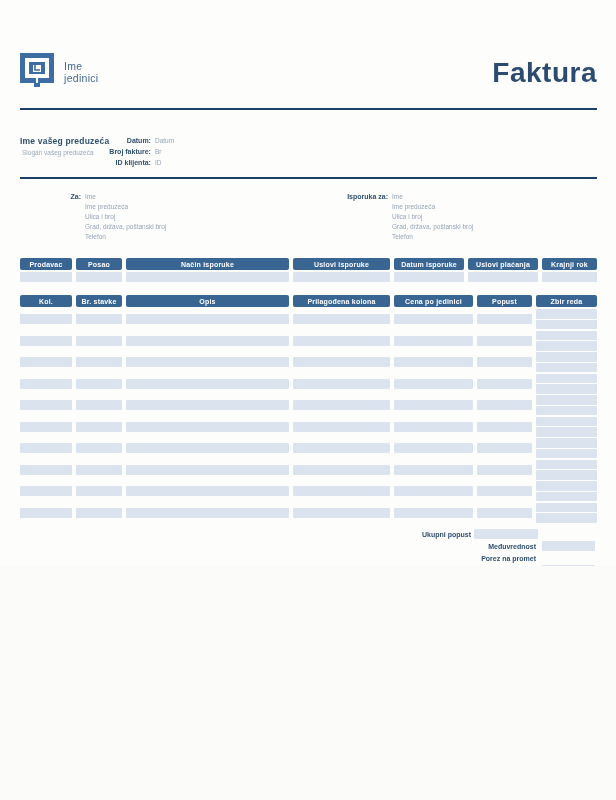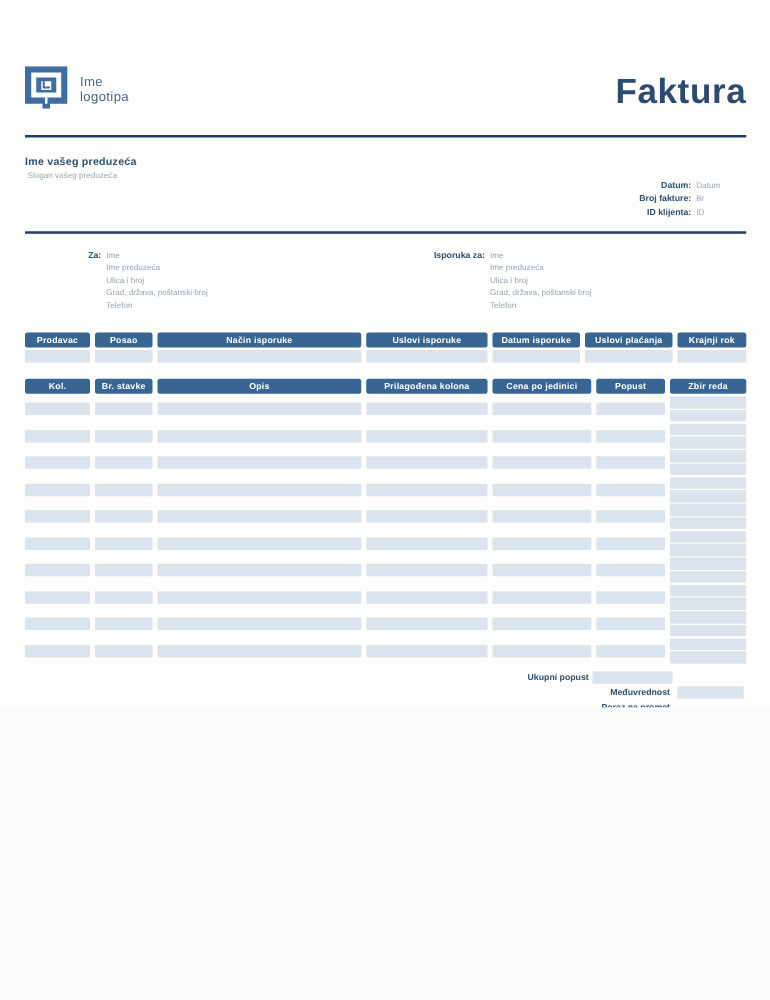--- a/index.html
+++ b/index.html
@@ -13,21 +13,21 @@
   
   .header { display:flex; justify-content:space-between; align-items:flex-end; margin-top:55px; height:34px; }
   .logo { display:flex; align-items:center; height:34px; }
   .logo-text { margin-left:10px; font-size:10.5px; line-height:12.5px; color:#45698e; letter-spacing:.3px; }
   .title { font-size:28px; font-weight:bold; color:#2d4b70; line-height:32px; letter-spacing:.5px; }
 
   .rule { height:2px; background:#1e3f66; margin-top:19px; }
   .rule2 { height:2px; background:#1e3f66; margin-top:7px; }
 
   
-  .company-row { display:flex; justify-content:flex-start; margin-top:14px; min-height:33px;flex-direction:column; }
+  .company-row { display:flex; justify-content:flex-start; margin-top:26px; min-height:33px; }
   .company-name { font-size:8.5px; font-weight:bold; color:#30506e; letter-spacing:.2px; }
   .company-slogan { font-size:6.5px; color:#9aa9bb; margin-top:3px; margin-left:2px; }
   .info-block { margin-top:1px; }
   .info-row { display:flex; justify-content:flex-end; align-items:baseline; height:11px; }
   .info-label { font-size:7px; font-weight:bold; color:#30506e; text-align:right; }
   .info-value { font-size:6.5px; color:#96a5b6; margin-left:4px; width:40px; }
 
   
   .addresses { display:flex; margin-top:13px; }
   .addr { display:flex; }
@@ -90,21 +90,21 @@
             <rect x="14" y="29" width="6" height="5" fill="#3d6da3"></rect>
             <rect x="5" y="5" width="24" height="20" fill="#fdfdfc"></rect>
             <rect x="9" y="9" width="16" height="12" fill="#3d6da3"></rect>
             <rect x="13" y="12" width="8" height="7" fill="#fdfdfc"></rect>
             <path d="M15 12 v5 h5" stroke="#3d6da3" stroke-width="1.6" fill="none"></path>
             <rect x="16" y="25" width="2" height="5" fill="#fdfdfc"></rect>
           </svg>
         </span>
         <div class="logo-text">
           <div>Ime</div>
-          <div>logotipa</div>
+          <div>jedinici</div>
         </div>
       </div>
       <div class="title">Faktura</div>
     </div>
 
     <div class="rule"></div>
 
     <div class="company-row">
       <div>
         <div class="company-name">Ime vašeg preduzeća</div>

